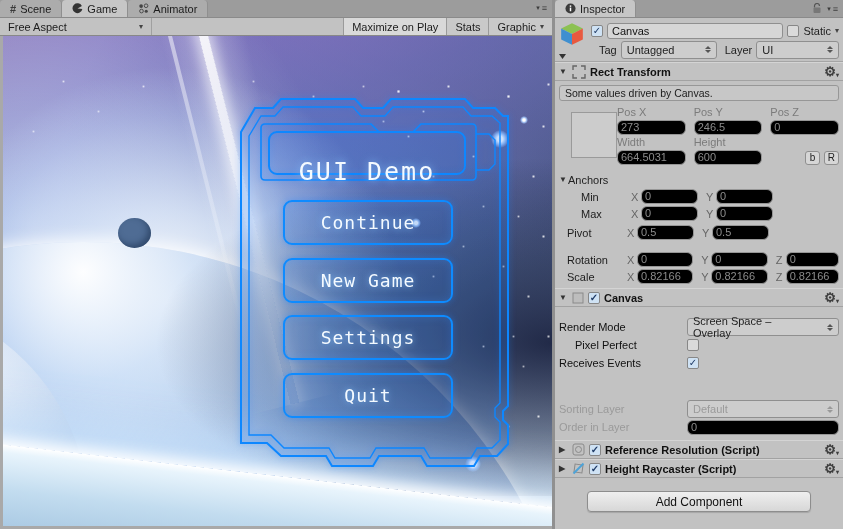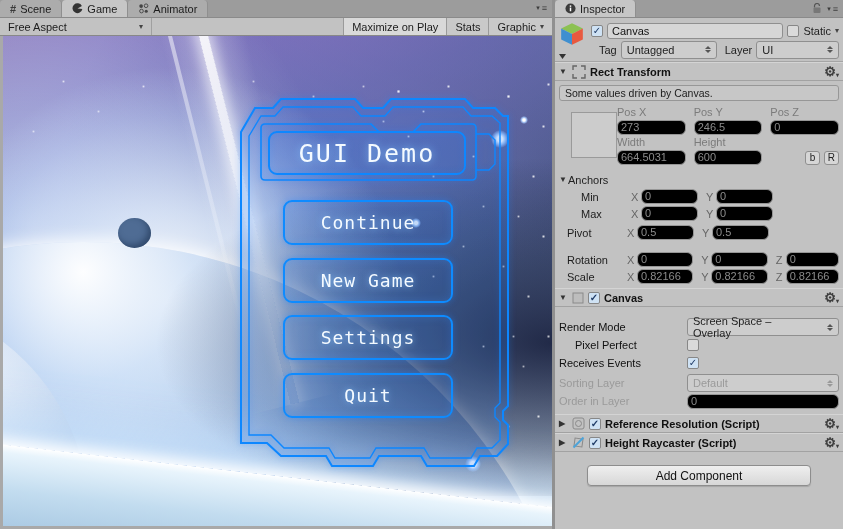--- a/index.html
+++ b/index.html
@@ -49,21 +49,21 @@
   .dark-br { right:0; bottom:30px; width:400px; height:340px;
     background:radial-gradient(ellipse at 100% 55%, rgba(10,16,45,.8), transparent 70%); }
   .planet-bottom { left:-40px; top:404px; width:780px; height:300px; transform:rotate(6.5deg); transform-origin:0 0;
     background:linear-gradient(to bottom,#ffffff 0,#e8f4fc 8px,#c2dcef 45px,#93b8d8 120px,#6f95bc 210px,#5d81a9 100%);
     box-shadow:0 -4px 14px 2px rgba(255,255,255,.95), 0 -16px 44px 10px rgba(205,232,255,.6); }
   .stars { left:0; top:0; width:1px; height:1px; background:transparent;
     box-shadow:395px 55px 0 .6px rgba(255,255,255,.9),420px 75px 0 .4px rgba(255,255,255,.7),445px 50px 0 .5px rgba(255,255,255,.8),470px 120px 0 .4px rgba(255,255,255,.7),505px 60px 0 .6px rgba(255,255,255,.9),530px 140px 0 .5px rgba(255,255,255,.8),515px 180px 0 .4px rgba(255,255,255,.7),540px 200px 0 .5px rgba(255,255,255,.8),500px 230px 0 .4px rgba(255,255,255,.6),525px 260px 0 .5px rgba(255,255,255,.7),480px 170px 0 .4px rgba(255,255,255,.6),460px 210px 0 .4px rgba(255,255,255,.6),430px 140px 0 .4px rgba(255,255,255,.6),405px 100px 0 .4px rgba(255,255,255,.7),380px 85px 0 .4px rgba(255,255,255,.6),360px 50px 0 .4px rgba(255,255,255,.6),540px 90px 0 .5px rgba(255,255,255,.8),545px 300px 0 .5px rgba(255,255,255,.7),520px 330px 0 .4px rgba(255,255,255,.6),535px 380px 0 .5px rgba(255,255,255,.8),505px 390px 0 .4px rgba(255,255,255,.6),480px 310px 0 .4px rgba(255,255,255,.6),60px 45px 0 .4px rgba(255,255,255,.7),95px 75px 0 .4px rgba(255,255,255,.6),30px 95px 0 .4px rgba(255,255,255,.6),140px 50px 0 .4px rgba(255,255,255,.7),250px 45px 0 .4px rgba(255,255,255,.6),310px 60px 0 .4px rgba(255,255,255,.6),545px 48px 0 .5px rgba(255,255,255,.8),430px 240px 0 .4px rgba(255,255,255,.6),510px 300px 0 .4px rgba(255,255,255,.6); }
   .gstar { border-radius:50%; background:radial-gradient(circle,#fff 0 22%, rgba(170,205,255,.85) 45%, transparent 72%); }
 
   .frame-svg { position:absolute; left:0; top:0; filter:drop-shadow(0 0 3px rgba(30,130,255,.5)); }
-  .menu-title { position:absolute; left:266px; top:96px; width:196px; height:42px; display:flex; align-items:center; justify-content:center;
+  .menu-title { position:absolute; left:266px; top:114px; width:196px; height:42px; display:flex; align-items:center; justify-content:center;
     font-family:"DejaVu Sans Mono", monospace; font-size:25px; letter-spacing:2px; color:#f4faff; text-shadow:0 0 8px rgba(130,195,255,.9); }
   .menu-btn { position:absolute; left:280px; width:170px; height:45px; border:2px solid #0e8bff; border-radius:9px;
     background:rgba(35,105,225,.12); display:flex; align-items:center; justify-content:center;
     font-family:"DejaVu Sans Mono", monospace; font-size:18px; letter-spacing:1px; color:#f4faff;
     text-shadow:0 0 7px rgba(130,195,255,.9); box-shadow:0 0 7px rgba(30,130,255,.4), inset 0 0 9px rgba(60,150,255,.25); cursor:pointer; }
 
   
   .right { width:291px; height:529px; background:#c2c2c2; border-left:3px solid #909090; display:flex; flex-direction:column; }
   .itabbar { height:18px; background:#9c9c9c; border-bottom:1px solid #8a8a8a; display:flex; align-items:flex-end; position:relative; }
   .ipad { padding:3px 4px 2px 4px; border-bottom:1px solid #a5a5a5; }
@@ -379,21 +379,21 @@
     <div class="crow">
       <span class="clab ind">Pixel Perfect</span>
       <span class="cb"></span>
     </div>
     <div class="crow">
       <span class="clab">Receives Events</span>
       <span class="cb on">
           <span>✓</span>
         </span>
     </div>
-    <div class="crow" style="margin-top:3px">
+    <div class="crow" style="margin-top:29px">
       <span class="clab dis">Sorting Layer</span>
       <div class="cctl">
         <div class="popup dis">
           <span>Default</span>
           <span class="pop-ar">
               <i class="up"></i>
               <i class="dn"></i>
             </span>
         </div>
       </div>

